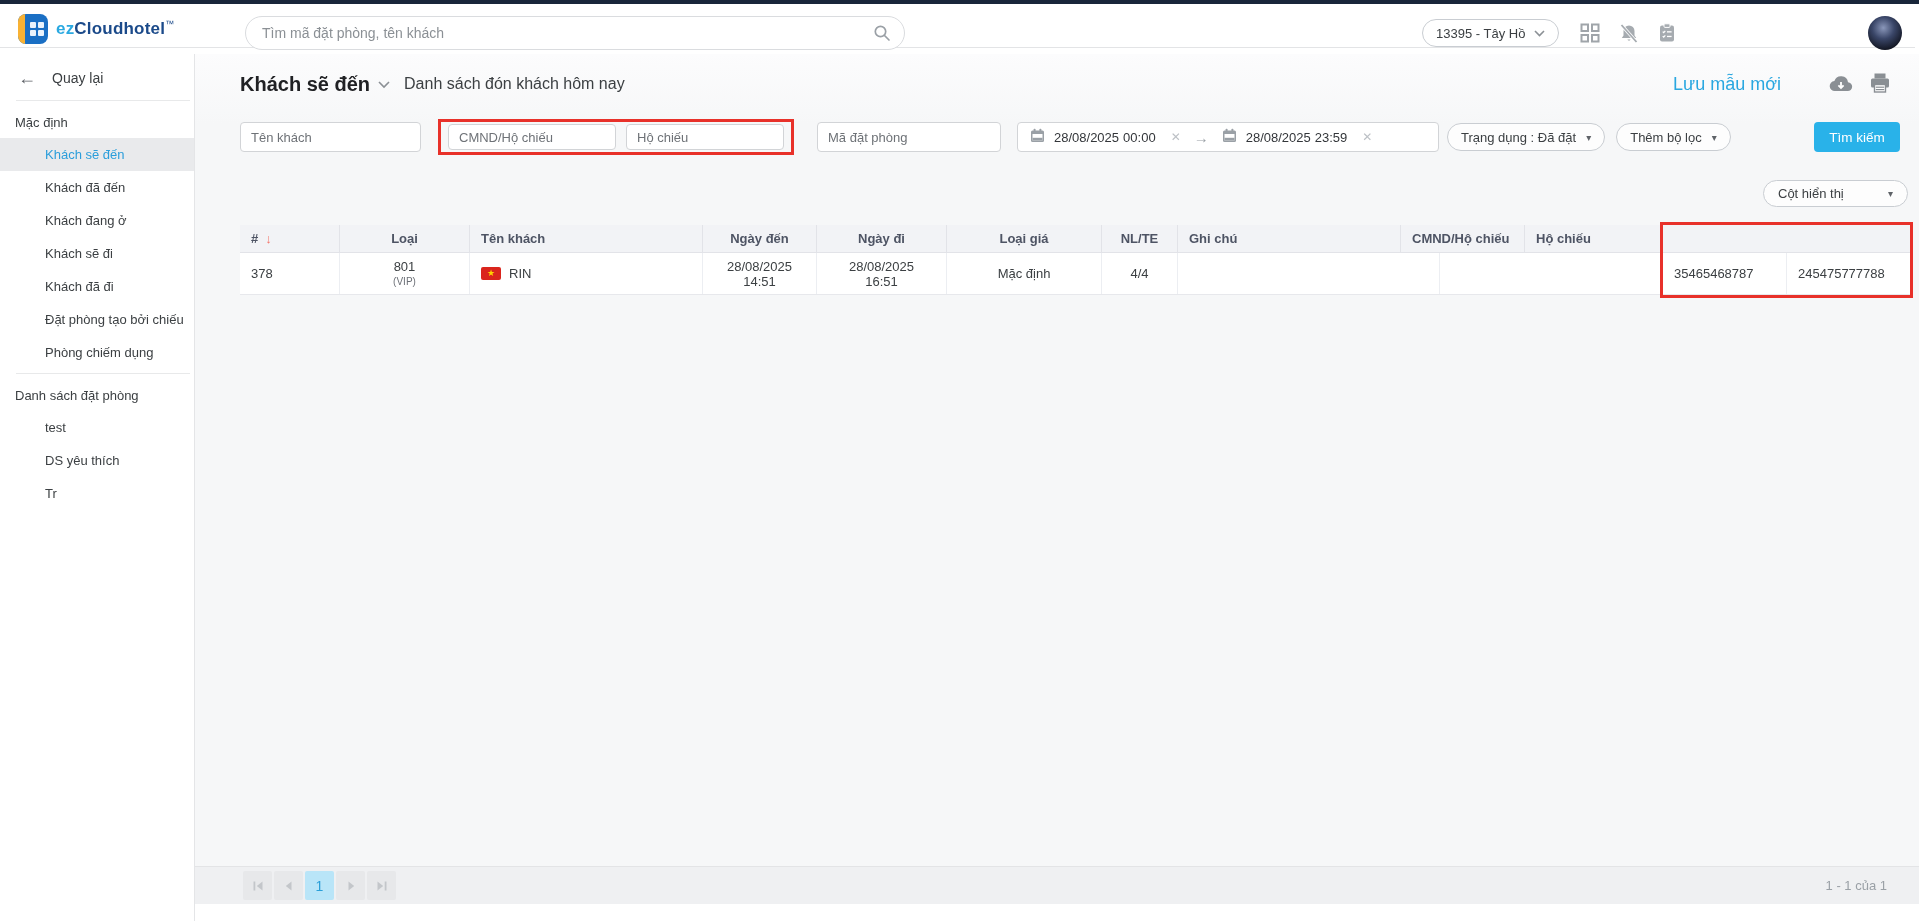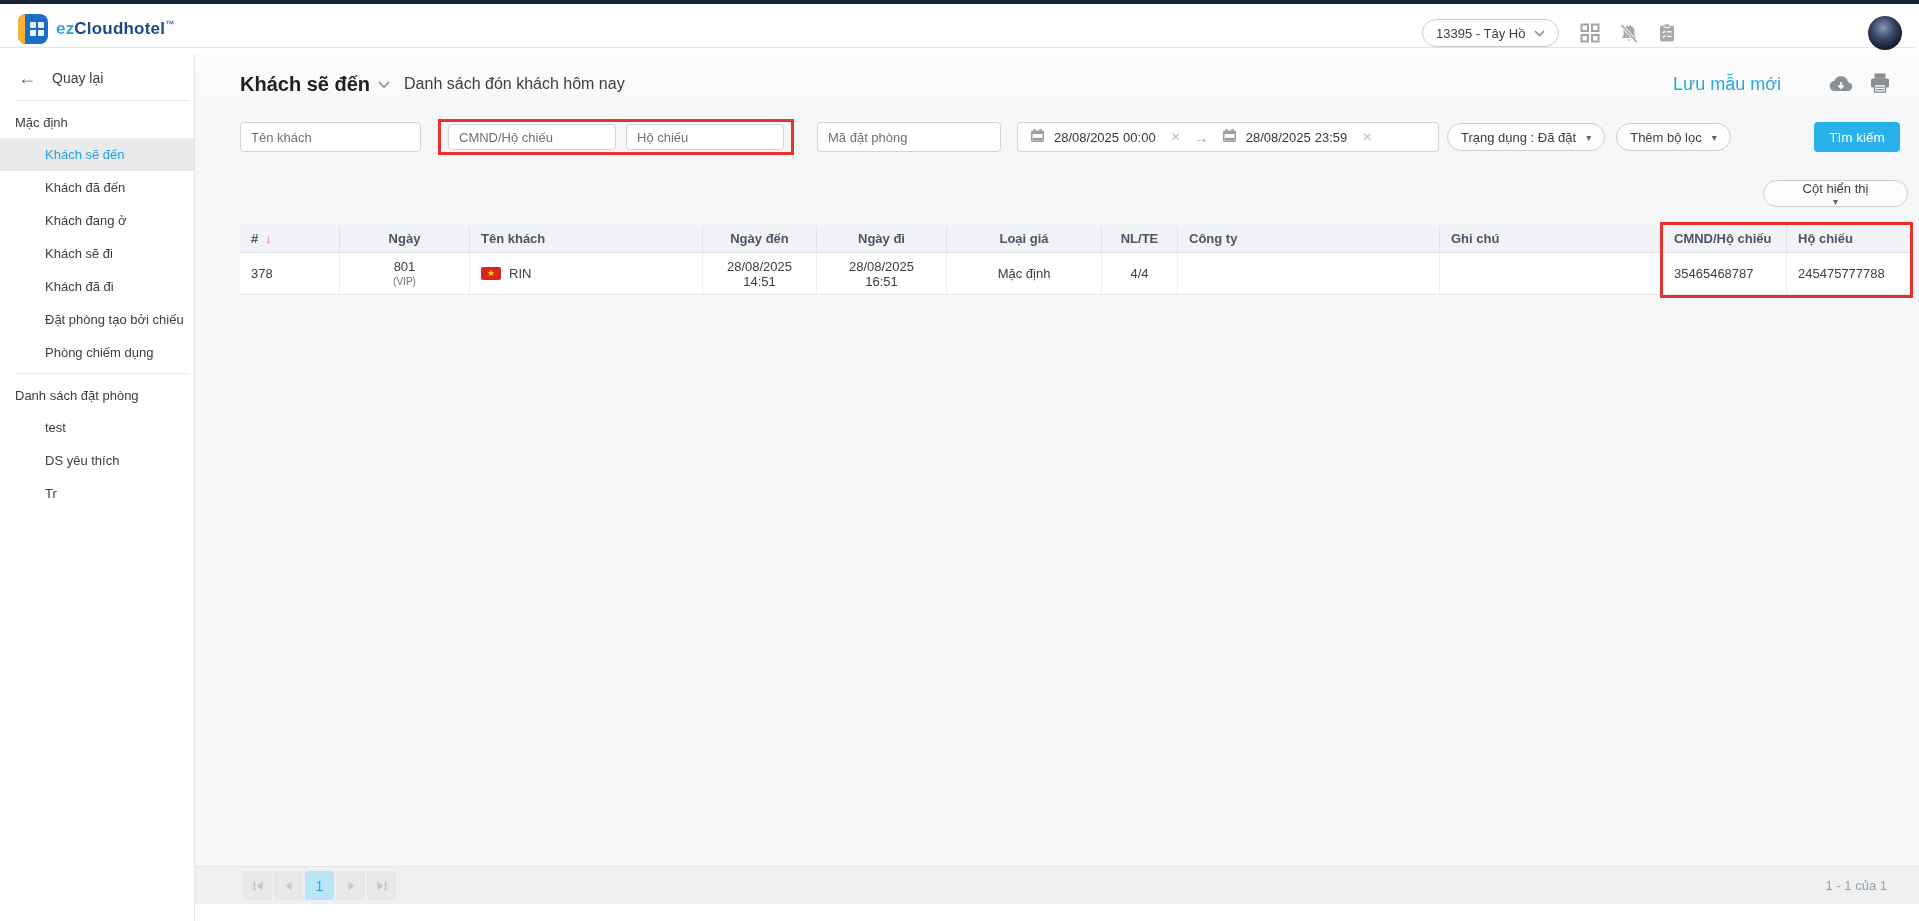--- a/index.html
+++ b/index.html
@@ -61,21 +61,21 @@
   .date-group { margin-left:16px; width:422px; height:30px; border:1px solid #d2d4d7; border-radius:4px; background:#fff; display:flex; align-items:center; padding:0 12px; font-size:13px; color:#33363a; cursor:pointer; }
   .cal-icon { flex:none; }
   .d-date { margin-left:9px; } .d-time { margin-left:4px; }
   .d-clear { margin-left:15px; color:#bcc0c5; font-size:12px; cursor:pointer; }
   .d-arrow { margin:0 13px; color:#9aa0a6; font-size:15px; }
   .pill { height:28px; border:1px solid #c9cdd2; border-radius:15px; display:flex; align-items:center; gap:10px; padding:0 13px; font-size:13px; color:#3c4043; background:#fdfdfd; cursor:pointer; }
   .pill-status { margin-left:8px; } .pill-more { margin-left:11px; }
   .caret { font-size:10px; color:#5f6368; }
   .search-btn { margin-left:auto; margin-right:19px; width:86px; height:30px; background:#29b2e9; border:none; border-radius:4px; color:#fff; font-size:13.5px; cursor:pointer; font-family:inherit; }
 
-  .columns-pill { position:absolute; top:126px; left:1568px; width:145px; height:27px; border:1px solid #c9cdd2; border-radius:14px; background:#fdfdfd; display:flex; align-items:center; justify-content:space-between; padding:0 14px; font-size:13px; color:#3c4043; cursor:pointer;flex-direction:column; }
+  .columns-pill { position:absolute; top:126px; left:1568px; width:145px; height:27px; border:1px solid #c9cdd2; border-radius:14px; background:#fdfdfd; display:flex; align-items:center; justify-content:space-between; padding:0 14px; font-size:13px; color:#3c4043; cursor:pointer; }
 
   
   .table { position:absolute; left:45px; top:171px; width:1670px; }
   .thead { display:flex; height:28px; background:#f2f3f6; border-bottom:1px solid #e2e3e8; }
   .th { border-right:1px solid #e2e3e8; font-size:13px; font-weight:700; color:#4e5464; display:flex; align-items:center; padding:0 11px; cursor:pointer; }
   .th:last-child { border-right:none; }
   .trow { display:flex; height:42px; background:#fff; border-bottom:1px solid #e7e8ec; cursor:pointer; }
   .td { border-right:1px solid #eceef2; font-size:13px; color:#3c4043; display:flex; align-items:center; padding:0 11px; }
   .td:last-child { border-right:none; }
   .c0{width:100px;} .c1{width:130px;} .c2{width:233px;} .c3{width:114px;} .c4{width:130px;}
@@ -106,20 +106,29 @@
       <div class="logo-icon">
         <div class="yellow"></div>
         <div class="pane p1"></div>
           <div class="pane p2"></div>
           <div class="pane p3"></div>
           <div class="pane p4"></div>
       </div>
       <div class="logo-text"><span class="lt-ez">ez</span><span class="lt-brand">Cloudhotel</span><span class="lt-tm">™</span></div>
     </div>
 
+    <div class="search-wrap">
+      <input type="text" placeholder="Tìm mã đặt phòng, tên khách" style="">
+      <span class="search-icon">
+        <svg width="18" height="18" viewBox="0 0 18 18">
+            <circle cx="7.5" cy="7.5" r="5.2" fill="none" stroke="#9aa0a6" stroke-width="1.7"></circle>
+            <line x1="11.5" y1="11.5" x2="16" y2="16" stroke="#9aa0a6" stroke-width="1.7" stroke-linecap="round"></line>
+          </svg>
+      </span>
+    </div>
 
     <div class="hotel-pill">
       <span>13395 - Tây Hồ</span>
       <svg width="11" height="7" viewBox="0 0 11 7">
           <polyline points="1,1 5.5,5.5 10,1" fill="none" stroke="#8b9095" stroke-width="1.6"></polyline>
         </svg>
     </div>
 
     <span class="appbar-icon" style="left:1580px;">
       <svg width="20" height="20" viewBox="0 0 20 20">
@@ -255,27 +264,26 @@
       <span>Cột hiển thị</span>
       <span class="caret">▾</span>
     </div>
 
     <div class="table" style="position:absolute;">
       <div class="thead">
         <div class="th c0">
           <span>#</span>
           <span class="sort-arrow">↓</span>
         </div>
-        <div class="th c1 ctr">Ngày</div>
+        <div class="th c1 ctr">Loại</div>
         <div class="th c2">Tên khách</div>
         <div class="th c3 ctr">Ngày đến</div>
         <div class="th c4 ctr">Ngày đi</div>
         <div class="th c5 ctr">Loại giá</div>
         <div class="th c6 ctr">NL/TE</div>
-        <div class="th c7">Công ty</div>
         <div class="th c8">Ghi chú</div>
         <div class="th c9">CMND/Hộ chiếu</div>
         <div class="th c10">Hộ chiếu</div>
       </div>
       <div class="trow">
         <div class="td c0">378</div>
         <div class="td c1 ctr cell-col">
           <span>801</span>
           <span class="room-tag">(VIP)</span>
         </div>

